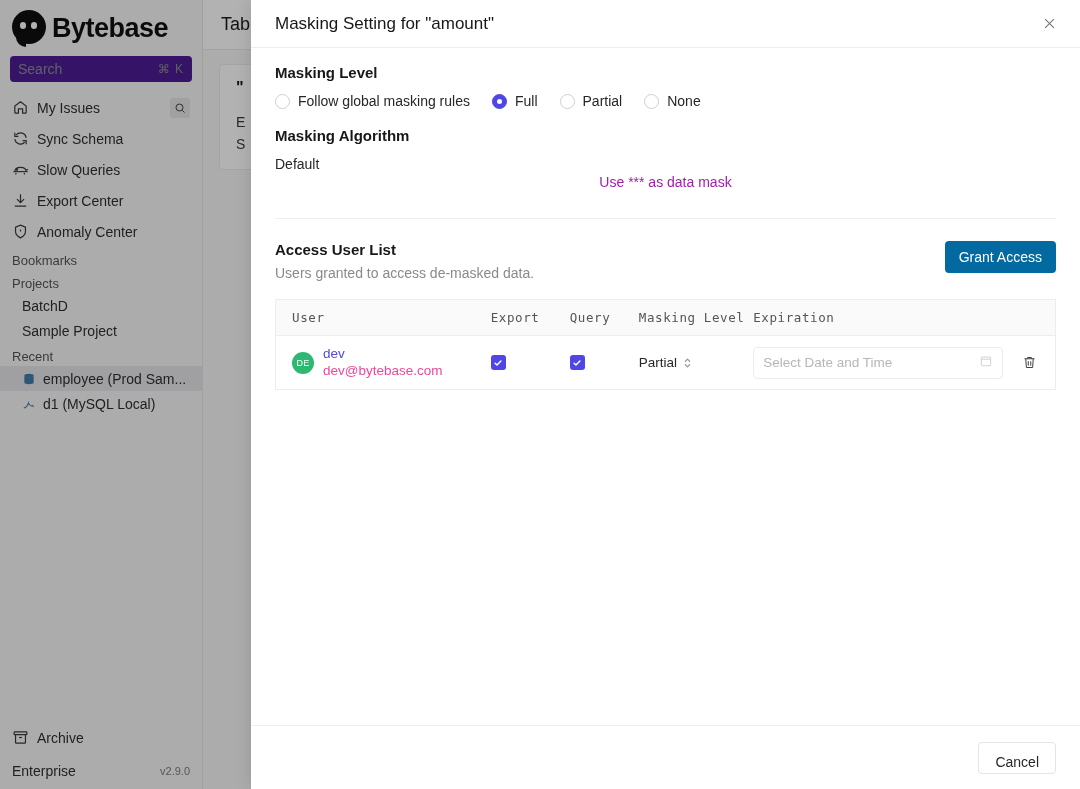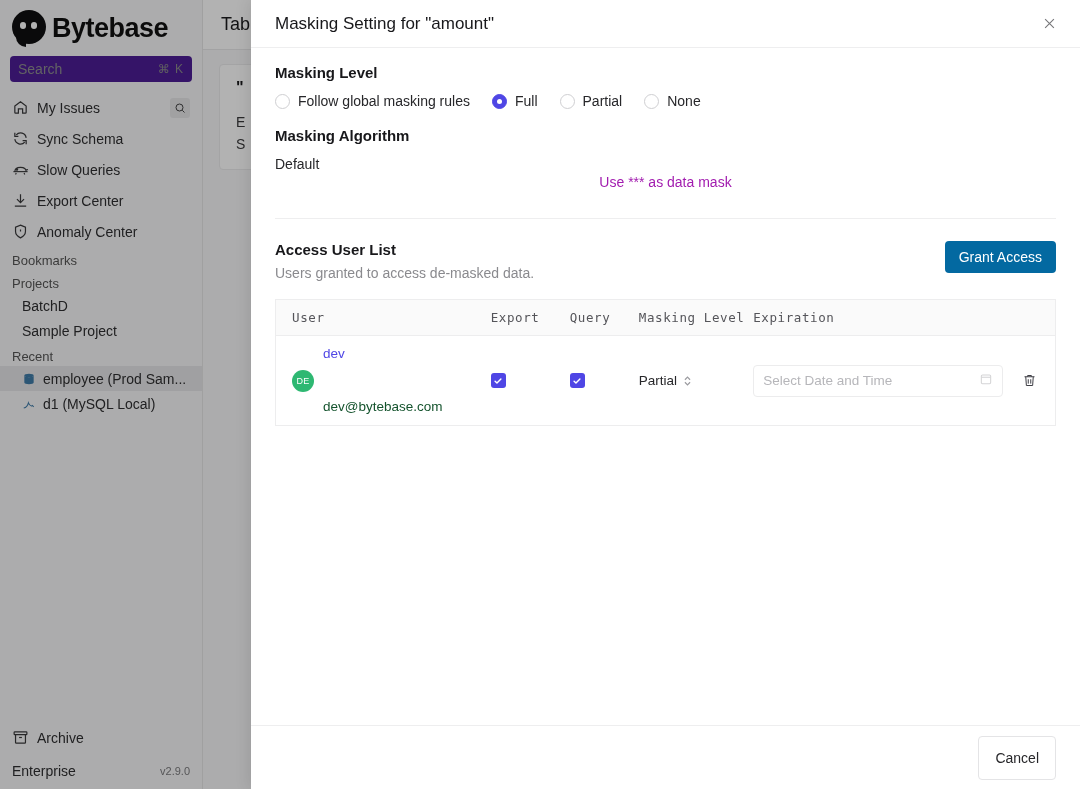--- a/index.html
+++ b/index.html
@@ -147,21 +147,21 @@
   table.access td { padding:10px 0; vertical-align:middle; }
   table.access td.c-user { padding-left:16px; }
 
   .user-cell { display:flex; align-items:center; gap:9px; }
   .avatar {
     width:22px; height:22px; border-radius:50%; background:#2eb872;
     color:#fff; font-size:9px; display:flex; align-items:center;
     justify-content:center; flex:none; letter-spacing:0.3px;
   }
   .user-name { font-size:13.5px; color:#4f46e5; line-height:16px; cursor:pointer;}
-  .user-mail { font-size:13.5px; color:#14532d; line-height:17px;margin-top:36px; }
+  .user-mail { font-size:13.5px; color:#ec4899; line-height:17px; }
 
   .cbx {
     width:15px; height:15px; border-radius:3px; background:#4f46e5;
     display:flex; align-items:center; justify-content:center; cursor:pointer;
   }
   .cbx svg { width:10px; height:10px; }
 
   .level-sel { display:flex; align-items:center; gap:6px; font-size:13.5px; color:#27272a; cursor:pointer;}
   .chev { display:flex; flex-direction:column; gap:1px; color:#9b9ba0; }
 
@@ -174,21 +174,21 @@
   .date-input .cal { margin-left:auto; color:#d4d4d6; }
   .trash { color:#3f3f46; cursor:pointer; display:flex; align-items:center; justify-content:center;}
 
   .modal-foot {
     flex:none; height:64px; border-top:1px solid #eeeeef;
     display:flex; align-items:center; justify-content:flex-end;
     padding:0 24px;
   }
   .cancel-btn {
     background:#fff; border:1px solid #e4e4e6; border-radius:4px;
-    font-size:14px; color:#27272a; height:44px; padding:11px 16px;
+    font-size:14px; color:#27272a; height:32px; padding:11px 16px;
     cursor:pointer; font-family:inherit;
   }
 </style>
 </head>
 <body>
 
 <div class="app">
 
   <div class="sidebar">
     <div class="logo-row">

